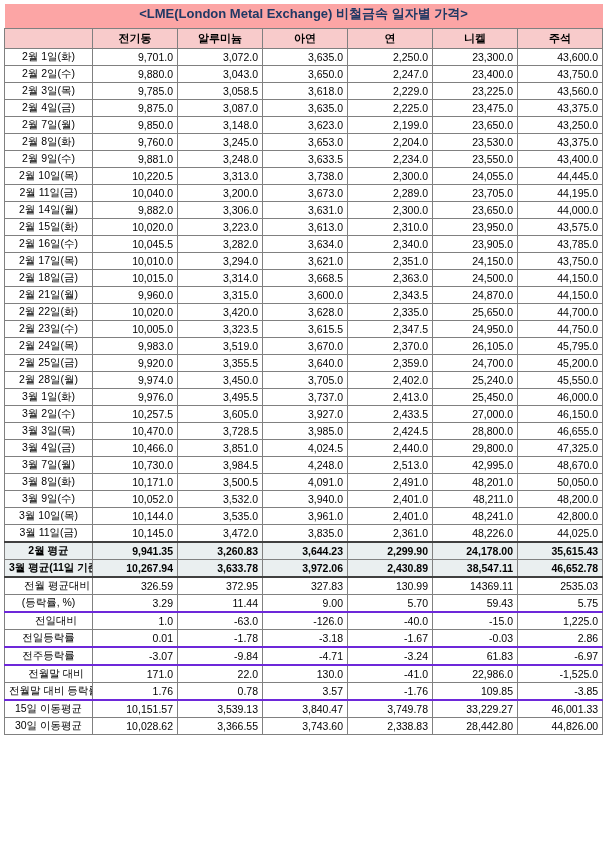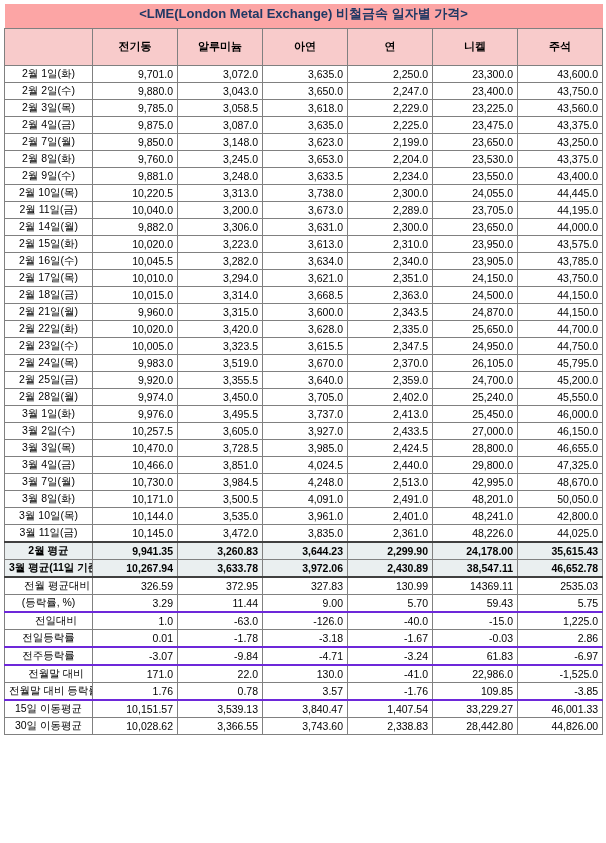--- a/index.html
+++ b/index.html
@@ -41,21 +41,21 @@
     color: #1f3864;
     height: 24px;
     padding-bottom: 4px;
   }
   thead th {
     background: #f8cbcb;
     text-align: center;
     font-weight: bold;
     font-size: 11px;
     color: #000000;
-    height: 37px;
+    height: 20px;
   }
   .col-date { width: 88px; }
   .col-num  { width: 85px; }
   td.date {
     text-align: center;
     color: #000000;
   }
   td.num {
     text-align: right;
     color: #000000;
@@ -339,20 +339,29 @@
         <tr class="data">
           <td class="date">3월 8일(화)</td>
           <td class="num">10,171.0</td>
           <td class="num">3,500.5</td>
           <td class="num">4,091.0</td>
           <td class="num">2,491.0</td>
           <td class="num">48,201.0</td>
           <td class="num">50,050.0</td>
         </tr>
         <tr class="data">
+          <td class="date">3월 9일(수)</td>
+          <td class="num">10,052.0</td>
+          <td class="num">3,532.0</td>
+          <td class="num">3,940.0</td>
+          <td class="num">2,401.0</td>
+          <td class="num">48,211.0</td>
+          <td class="num">48,200.0</td>
+        </tr>
+        <tr class="data">
           <td class="date">3월 10일(목)</td>
           <td class="num">10,144.0</td>
           <td class="num">3,535.0</td>
           <td class="num">3,961.0</td>
           <td class="num">2,401.0</td>
           <td class="num">48,241.0</td>
           <td class="num">42,800.0</td>
         </tr>
         <tr class="data">
           <td class="date">3월 11일(금)</td>
@@ -442,21 +451,21 @@
           <td class="num">3.57</td>
           <td class="num neg">-1.76</td>
           <td class="num">109.85</td>
           <td class="num neg">-3.85</td>
         </tr>
         <tr class="stat thick-top">
           <td class="date">15일 이동평균</td>
           <td class="num">10,151.57</td>
           <td class="num">3,539.13</td>
           <td class="num">3,840.47</td>
-          <td class="num">1,407.54</td>
+          <td class="num">3,749.78</td>
           <td class="num">33,229.27</td>
           <td class="num">46,001.33</td>
         </tr>
         <tr class="stat">
           <td class="date">30일 이동평균</td>
           <td class="num">10,028.62</td>
           <td class="num">3,366.55</td>
           <td class="num">3,743.60</td>
           <td class="num">2,338.83</td>
           <td class="num">28,442.80</td>

